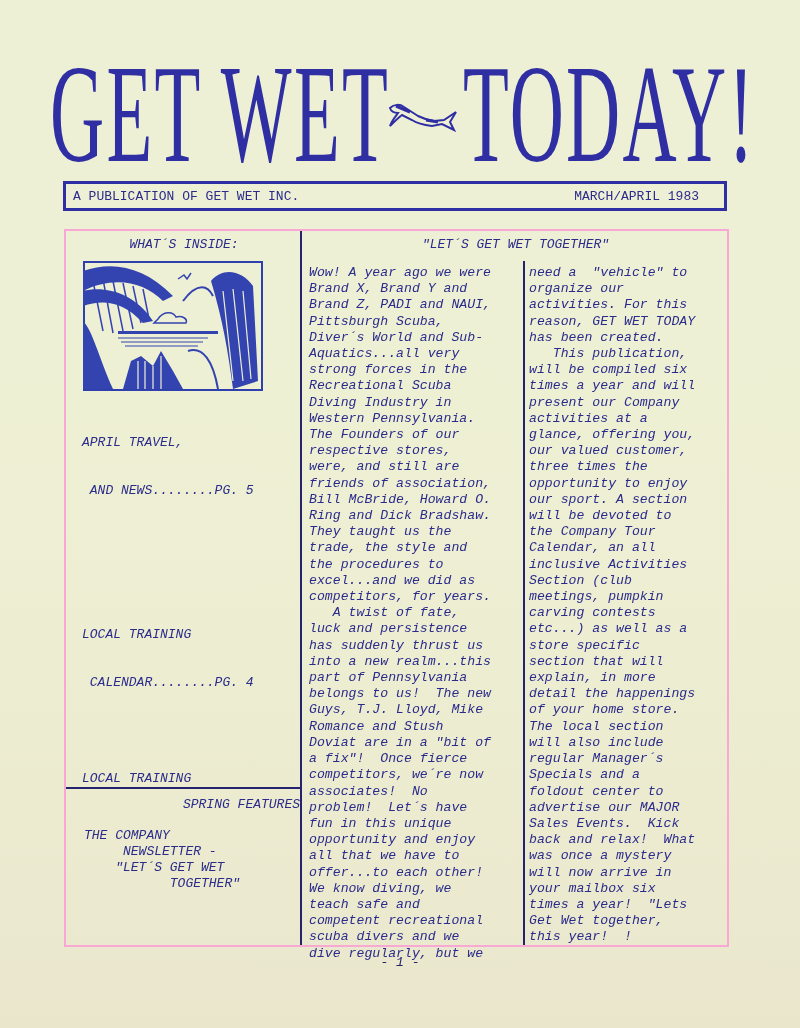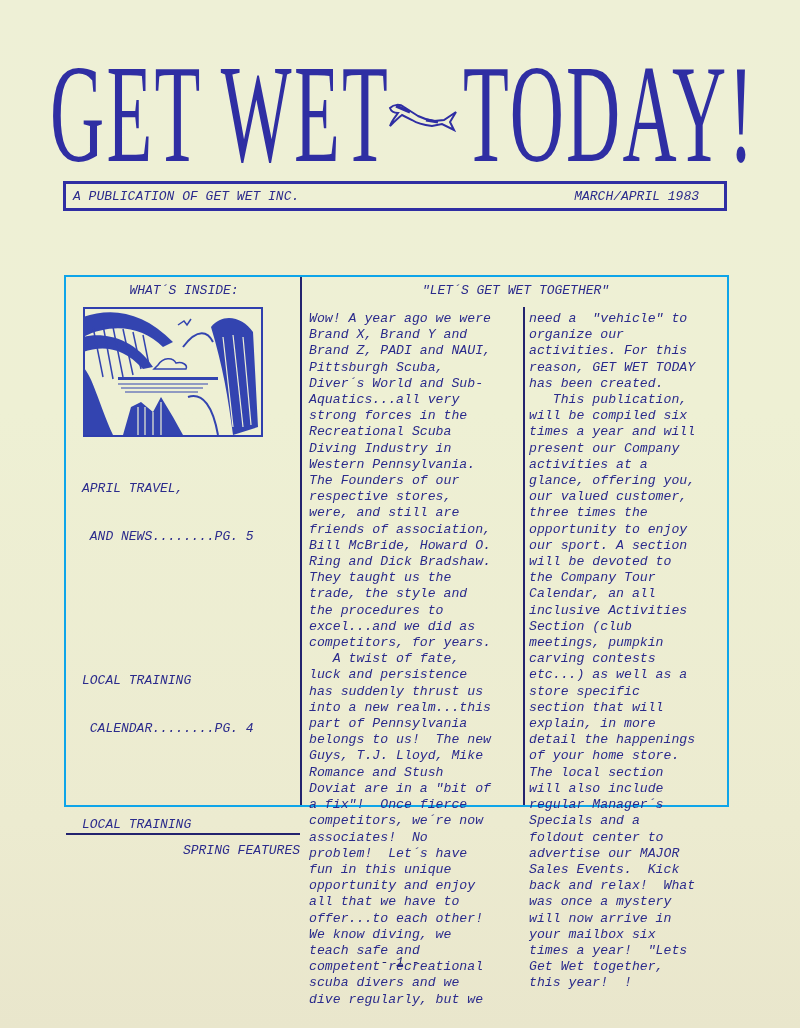--- a/index.html
+++ b/index.html
@@ -19,28 +19,28 @@
       transform: scaleX(0.56) scaleY(1.04);
       letter-spacing: 4px;
     }
     .diver {
       position: absolute; left: 388px; top: 100px; width: 70px; height: 32px;
     }
     .pubbar {
       position: absolute; left: 63px; top: 181px; width: 664px; height: 30px;
       border: 2px solid #2f2ea3; box-shadow: inset 0 0 0 1px #2f2ea3;
       box-sizing: border-box;
-      font-style: italic; font-size: 13px; line-height: 26px;
+      font-size: 13px; line-height: 26px;
     }
     .pubbar .left { position: absolute; left: 8px; top: 1px; }
     .pubbar .right { position: absolute; right: 26px; top: 1px; }
 
     .frame {
-      position: absolute; left: 64px; top: 229px; width: 665px; height: 532px;
-      border: 2px solid #0ea5e9; box-sizing: border-box; margin-top: 46px;
+      position: absolute; left: 64px; top: 229px; width: 665px; height: 718px;
+      border: 2px solid #f9a8d4; box-sizing: border-box;
     }
     .col-left {
       position: absolute; left: 0; top: 0; width: 236px; height: 100%;
       border-right: 2px solid #23236e; box-sizing: border-box;
     }
     .sidebar-title {
       position: absolute; left: 0; width: 236px; top: 6px;
       text-align: center; font-style: italic; font-size: 13px;
     }
     .art {
@@ -153,20 +153,24 @@
       </div>
       <div class="toc-item">
         <span class="toc-line">LOCAL TRAINING</span>
         
       </div>
 
     </div>
 
     <div class="spring-divider"></div>
     <div class="spring-title">SPRING FEATURES</div>
+    <div class="spring-body">THE COMPANY
+     NEWSLETTER -
+    "LET´S GET WET
+           TOGETHER"</div>
   </div>
 
   <div class="article-title">"LET´S GET WET TOGETHER"</div>
   <div class="col-rule"></div>
   <div class="article-col c1">Wow! A year ago we were
 Brand X, Brand Y and
 Brand Z, PADI and NAUI,
 Pittsburgh Scuba,
 Diver´s World and Sub-
 Aquatics...all very

